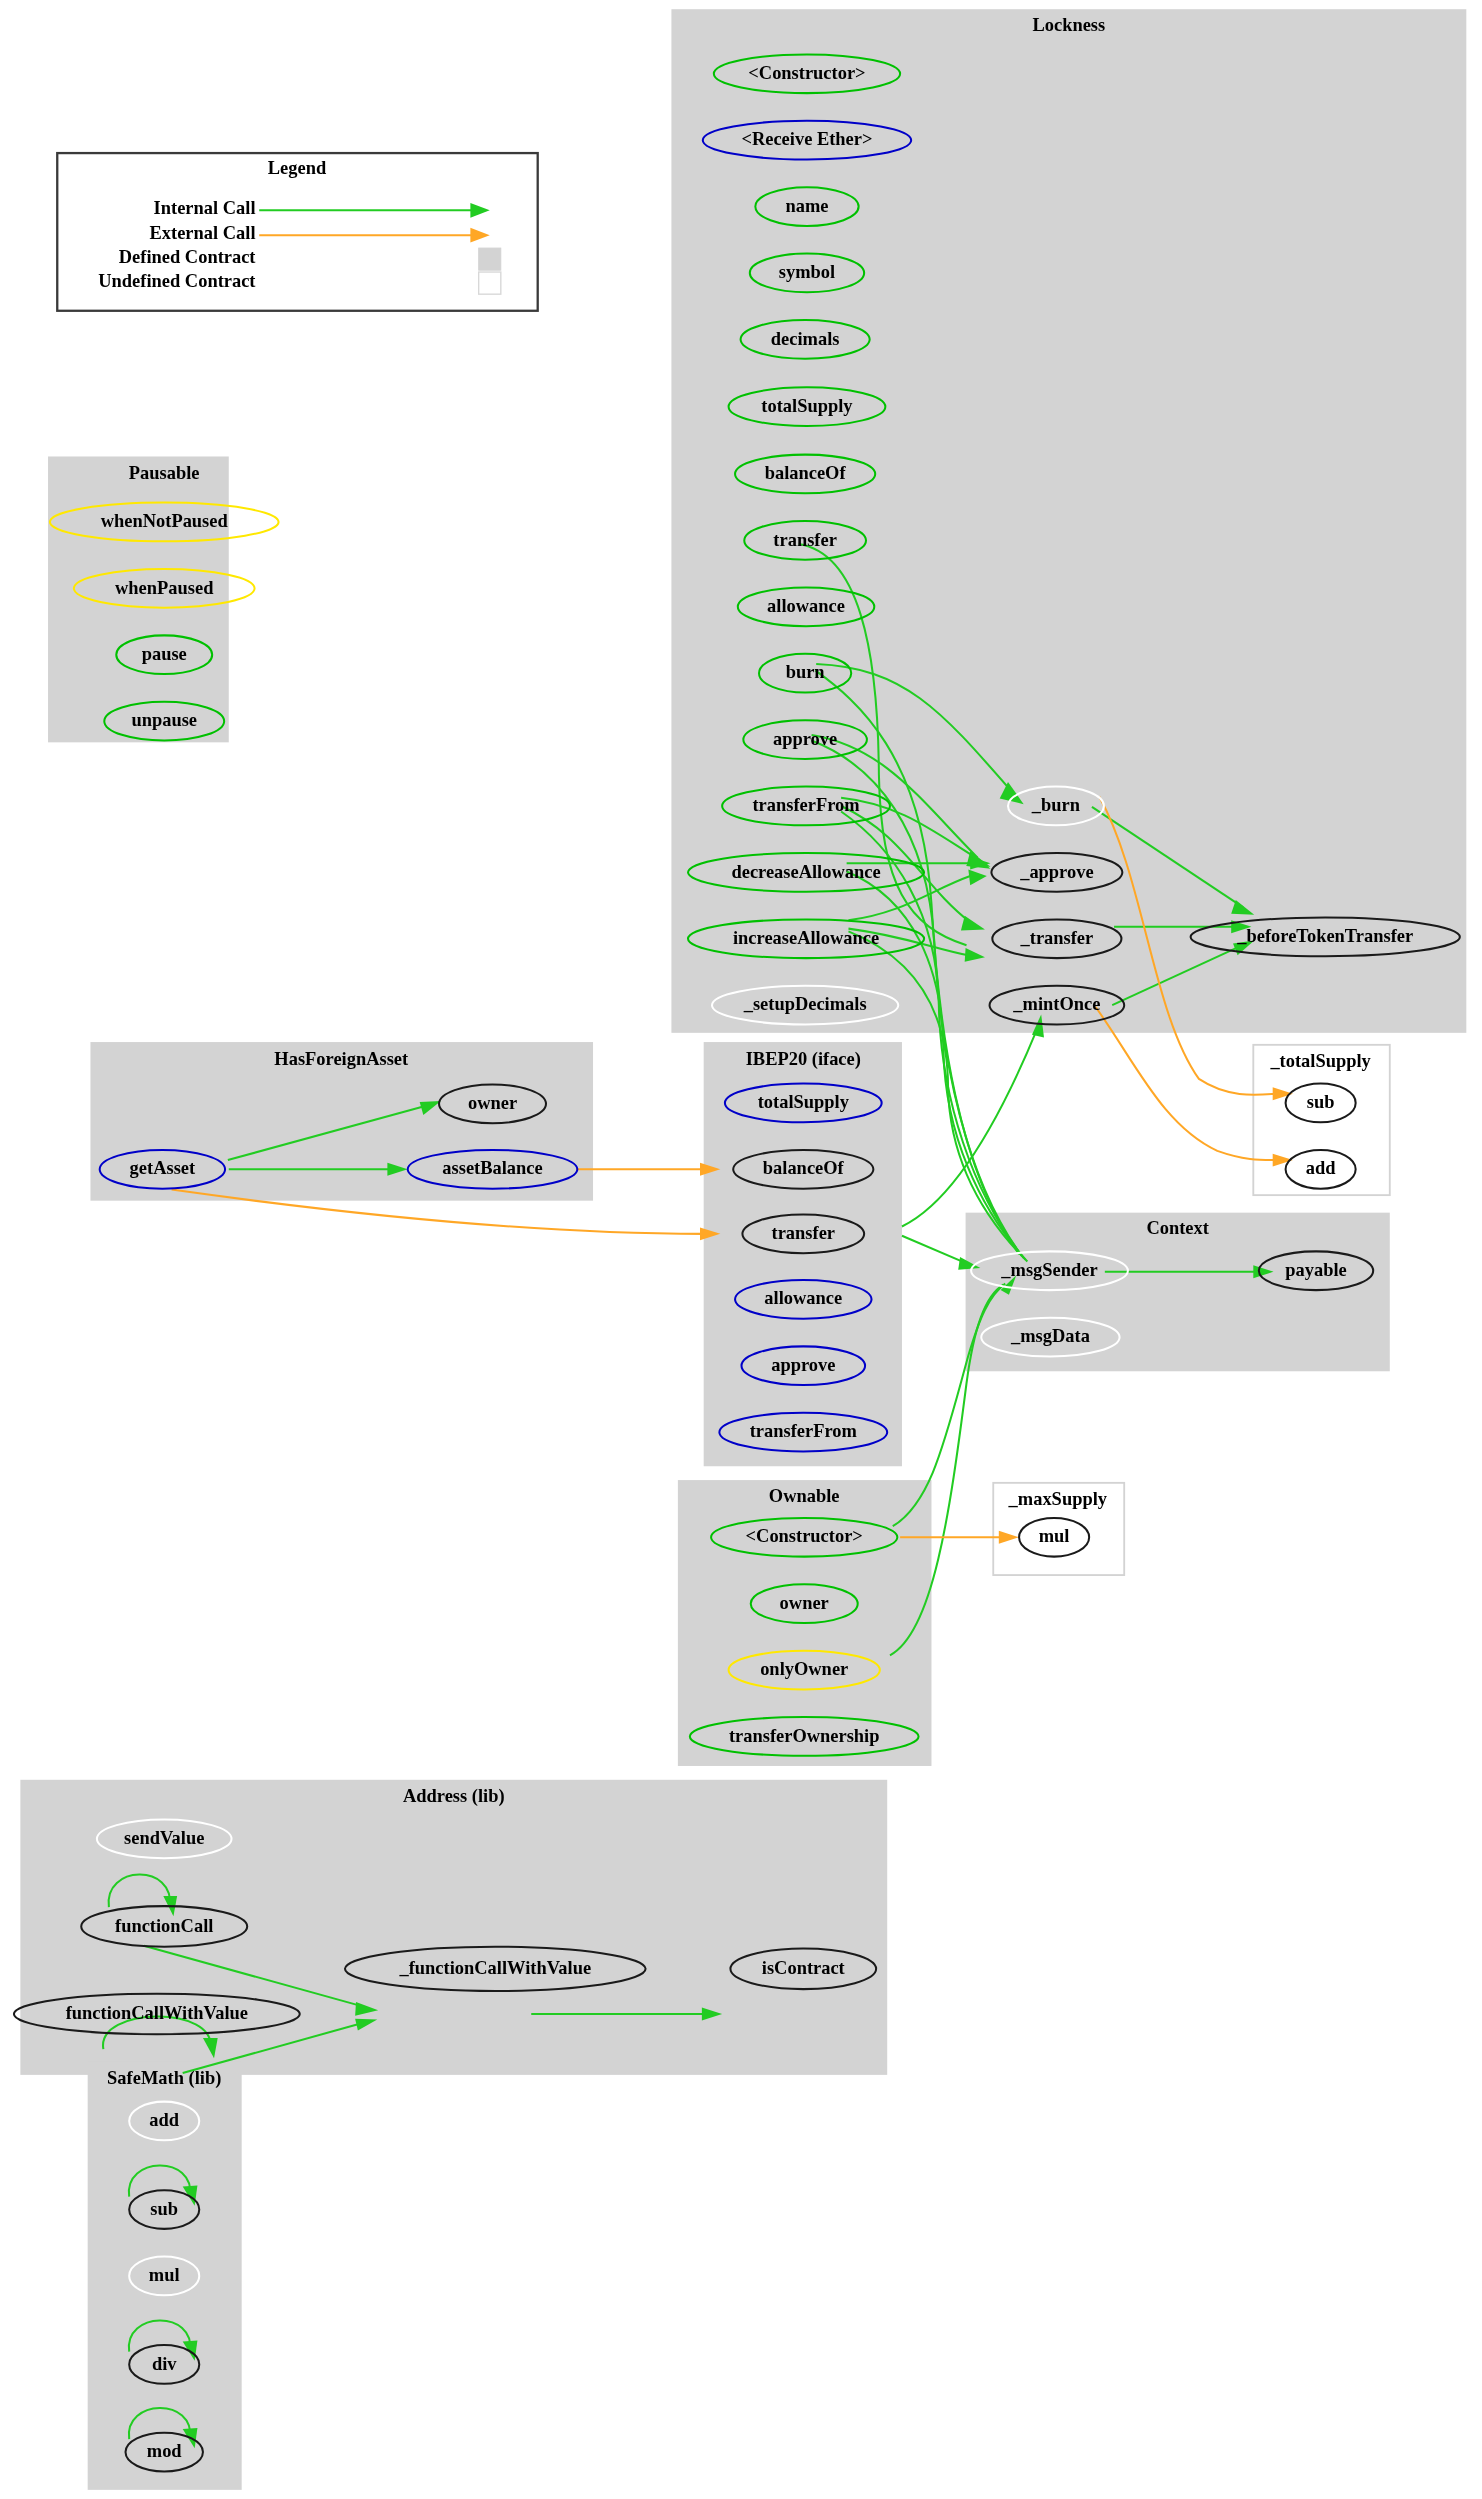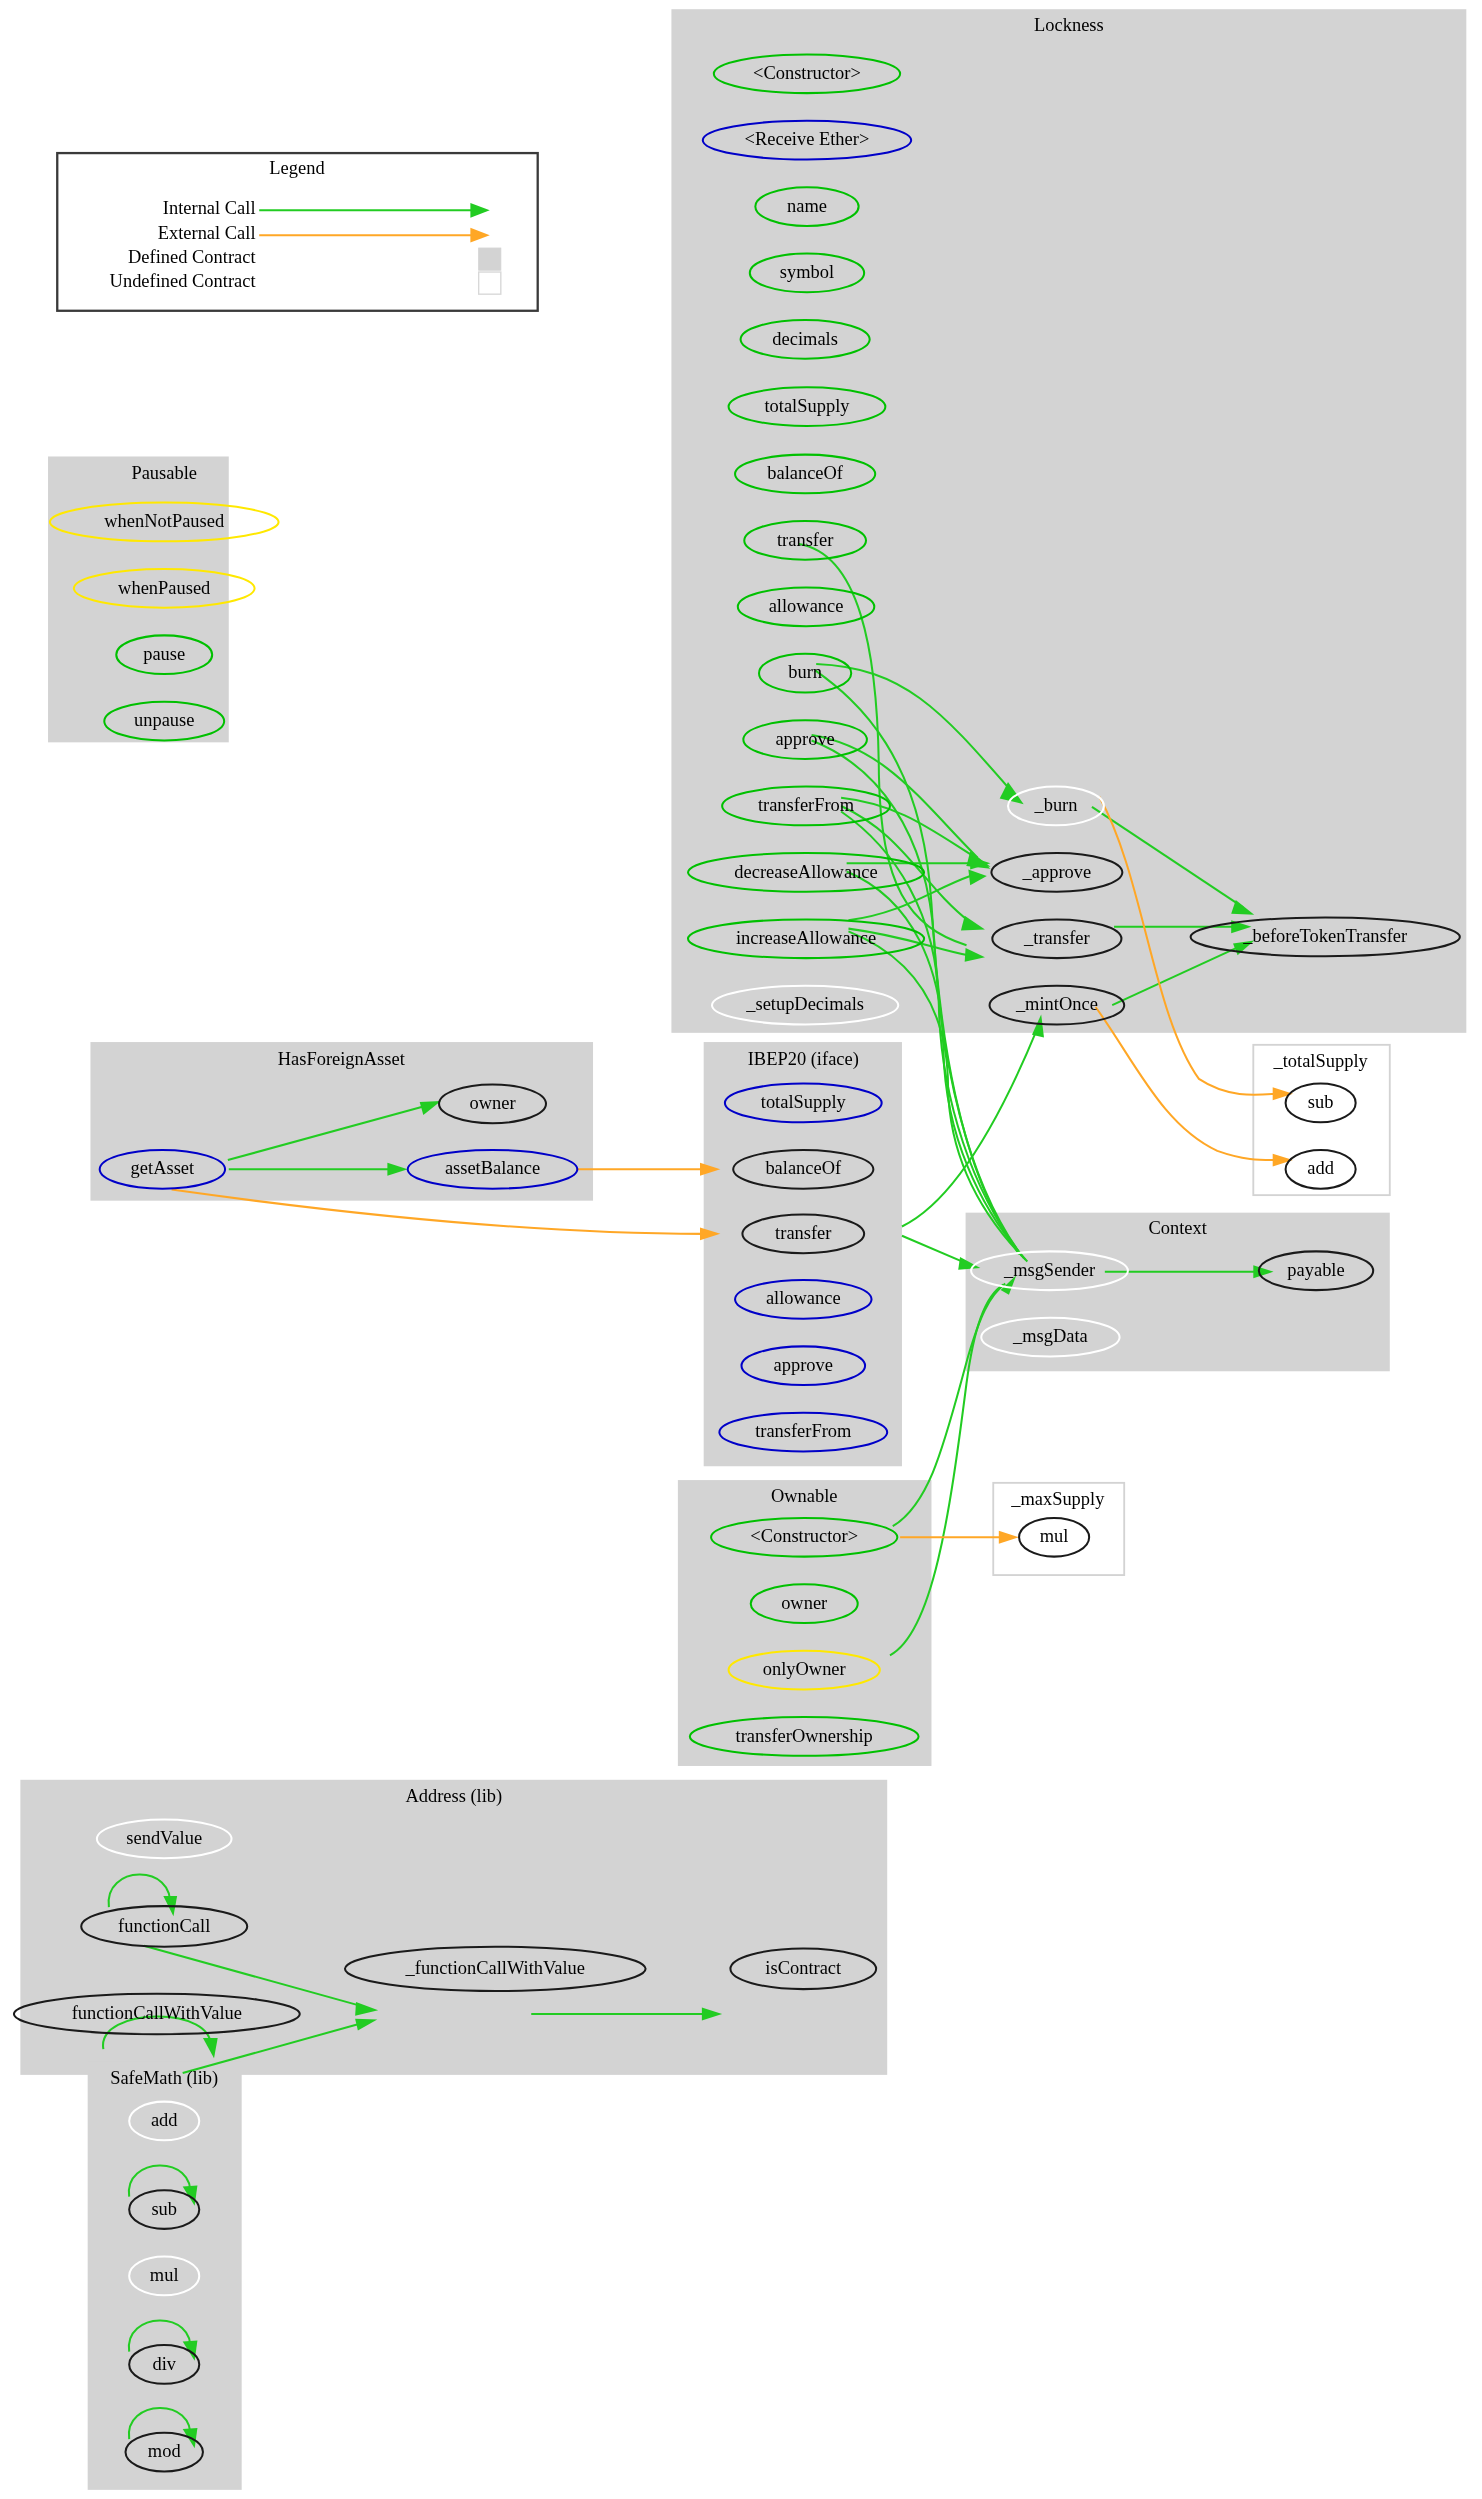--- a/index.html
+++ b/index.html
@@ -1,17 +1,17 @@
 <!DOCTYPE html>
 <html style="font-size:14.8px"><head>
 <meta charset="utf-8">
 <style>
   html,body{margin:0;padding:0;background:#ffffff;}
   body{width:1483px;height:2500px;font-family:"Liberation Serif",serif;}
-  #stage{position:relative;width:1467px;height:2500px;overflow:hidden;}
+  #stage{position:relative;width:1467px;height:2500px;overflow:hidden;font-weight:bold;}
   svg#graph{position:absolute;left:0;top:0;width:1483px;height:2500px;}
   text{font-family:"Liberation Serif",serif;fill:#000;dominant-baseline:middle;}
   .cluster-label{font-size:20px;text-anchor:middle;}
   .node-label{font-size:20px;text-anchor:middle;}
   .legend-label{font-size:20px;text-anchor:end;}
   .legend-title{font-size:20px;text-anchor:middle;}
   .cl-defined{fill:#d3d3d3;stroke:none;}
   .cl-undefined{fill:#ffffff;stroke:#d3d3d3;stroke-width:2;}
   .ell{fill:none;stroke-width:2.2;}
   .e-green{stroke:#00c000;}

